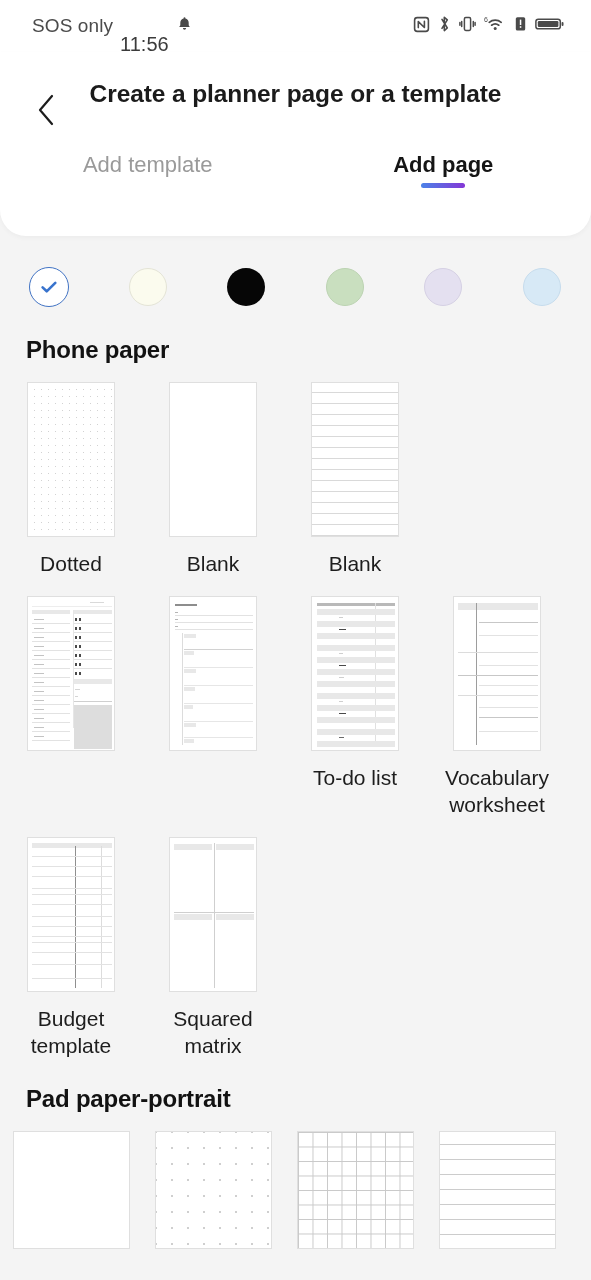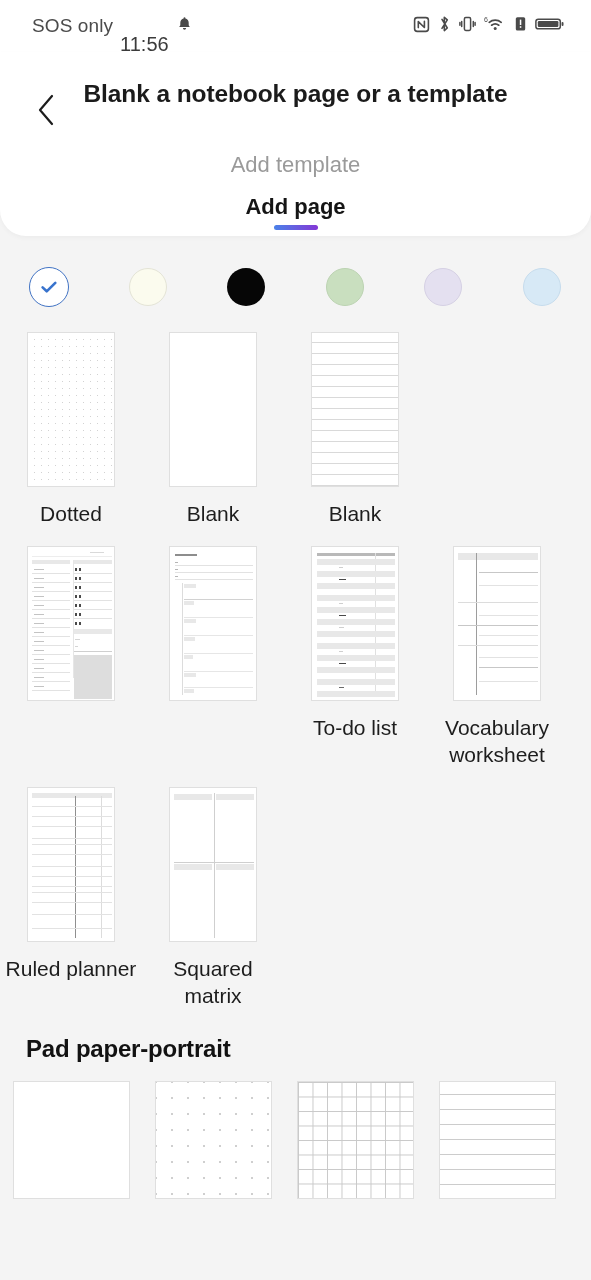--- a/index.html
+++ b/index.html
@@ -55,21 +55,20 @@
     color: #1b1b1b;
     line-height: 1.3;
     letter-spacing: -0.1px;
     padding: 0 10px;
   }
   .header-spacer { flex: 0 0 40px; }
 
   .tabs {
     display: flex;
     margin-top: 18px;
-    flex-direction: column;
   }
   .tab {
     flex: 1;
     text-align: center;
     position: relative;
     padding-bottom: 16px;
     cursor: pointer;
   }
   .tab-label { font-size: 22px; color: #9a9a9a; }
   .tab.active .tab-label { color: #151515; font-weight: bold; }
@@ -254,21 +253,21 @@
 
 <div class="header-card">
   <div class="header-top">
     <div class="back-btn">
       <span>
         <svg width="22" height="34" viewBox="0 0 22 34">
           <path d="M17 3 5 17l12 14" fill="none" stroke="#1c1c1c" stroke-width="2.2" stroke-linecap="round" stroke-linejoin="round"></path>
         </svg>
       </span>
     </div>
-    <div class="page-title">Blank a notebook page or a template</div>
+    <div class="page-title">Create a planner page or a template</div>
     <div class="header-spacer"></div>
   </div>
 
   <div class="tabs">
     <div class="tab">
       <span class="tab-label">Add template</span>
     </div>
     <div class="tab active">
       <span class="tab-label">Add page</span>
       <span class="tab-underline"></span>
@@ -296,20 +295,21 @@
       <span class="swatch" style="background:#c9dfbf;border:1px solid #bcd3b2;"></span>
     </div>
     <div class="swatch-wrap">
       <span class="swatch" style="background:#e4e0f0;border:1px solid #d5d0e4;"></span>
     </div>
     <div class="swatch-wrap">
       <span class="swatch" style="background:#d7e9f6;border:1px solid #c6dced;"></span>
     </div>
   </div>
 
+  <div class="section-title">Phone paper</div>
 
   <div class="grid-row">
     <div class="cell">
       <div class="thumb-phone pat-dotted"></div>
       <div class="cell-label">Dotted</div>
     </div>
     <div class="cell">
       <div class="thumb-phone pat-blank"></div>
       <div class="cell-label">Blank</div>
     </div>
@@ -481,21 +481,21 @@
           <div class="line" style="left:4px;top:66px;width:80px;"></div>
           <div class="line" style="left:4px;top:78px;width:80px;"></div>
           <div class="line" style="left:4px;top:88px;width:80px;"></div>
           <div class="line" style="left:4px;top:98px;width:80px;"></div>
           <div class="line" style="left:4px;top:104px;width:80px;"></div>
           <div class="line" style="left:4px;top:114px;width:80px;"></div>
           <div class="line" style="left:4px;top:126px;width:80px;"></div>
           <div class="line" style="left:4px;top:140px;width:80px;"></div>
         </div>
       </div>
-      <div class="cell-label">Ruled planner</div>
+      <div class="cell-label">Budget template</div>
     </div>
 
     <div class="cell">
       <div class="thumb-phone">
         <div class="mini">
           <div class="band" style="left:4px;top:6px;width:38px;height:6px;"></div>
           <div class="band" style="left:46px;top:6px;width:38px;height:6px;"></div>
           <div class="vline" style="left:44px;top:5px;height:145px;background:#cfcfcf;"></div>
           <div class="band" style="left:4px;top:76px;width:38px;height:6px;"></div>
           <div class="band" style="left:46px;top:76px;width:38px;height:6px;"></div>

